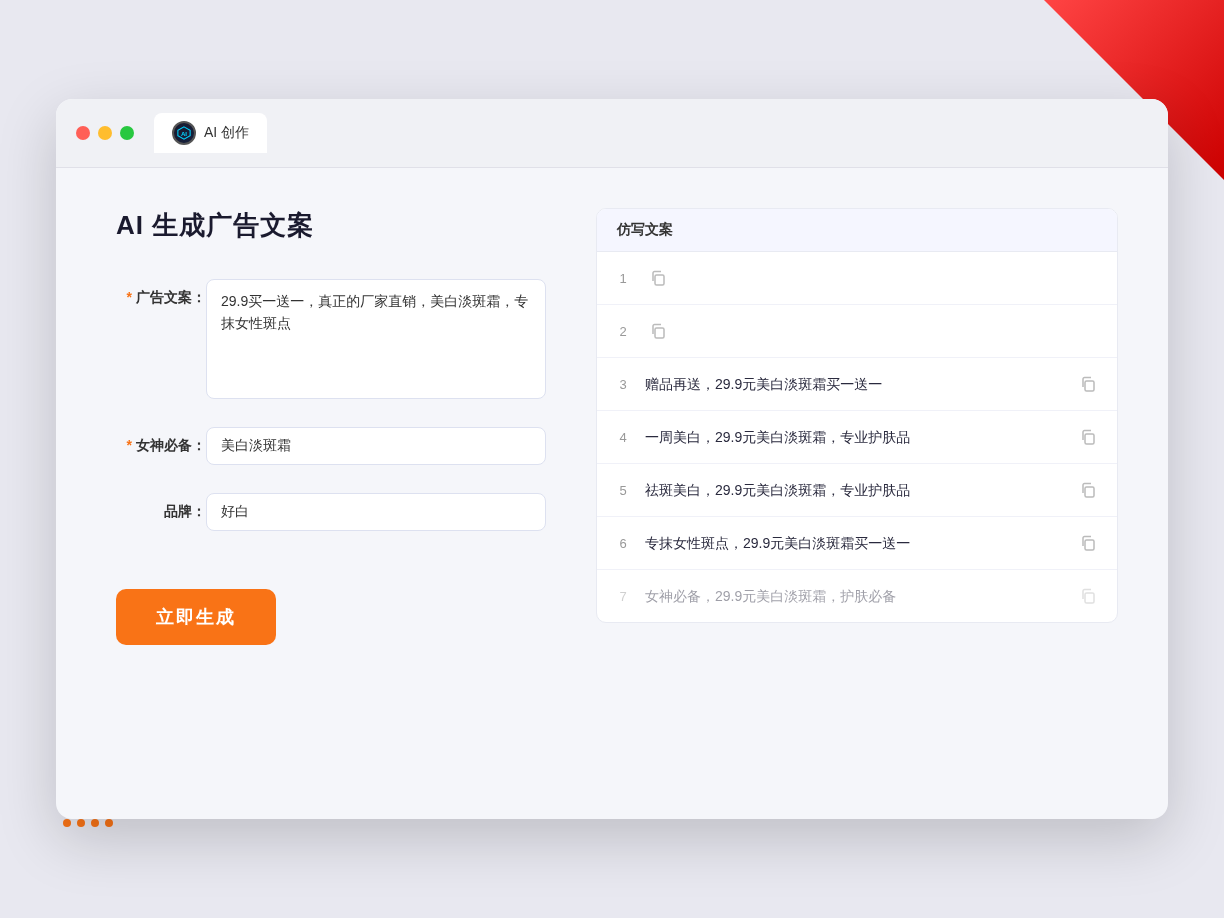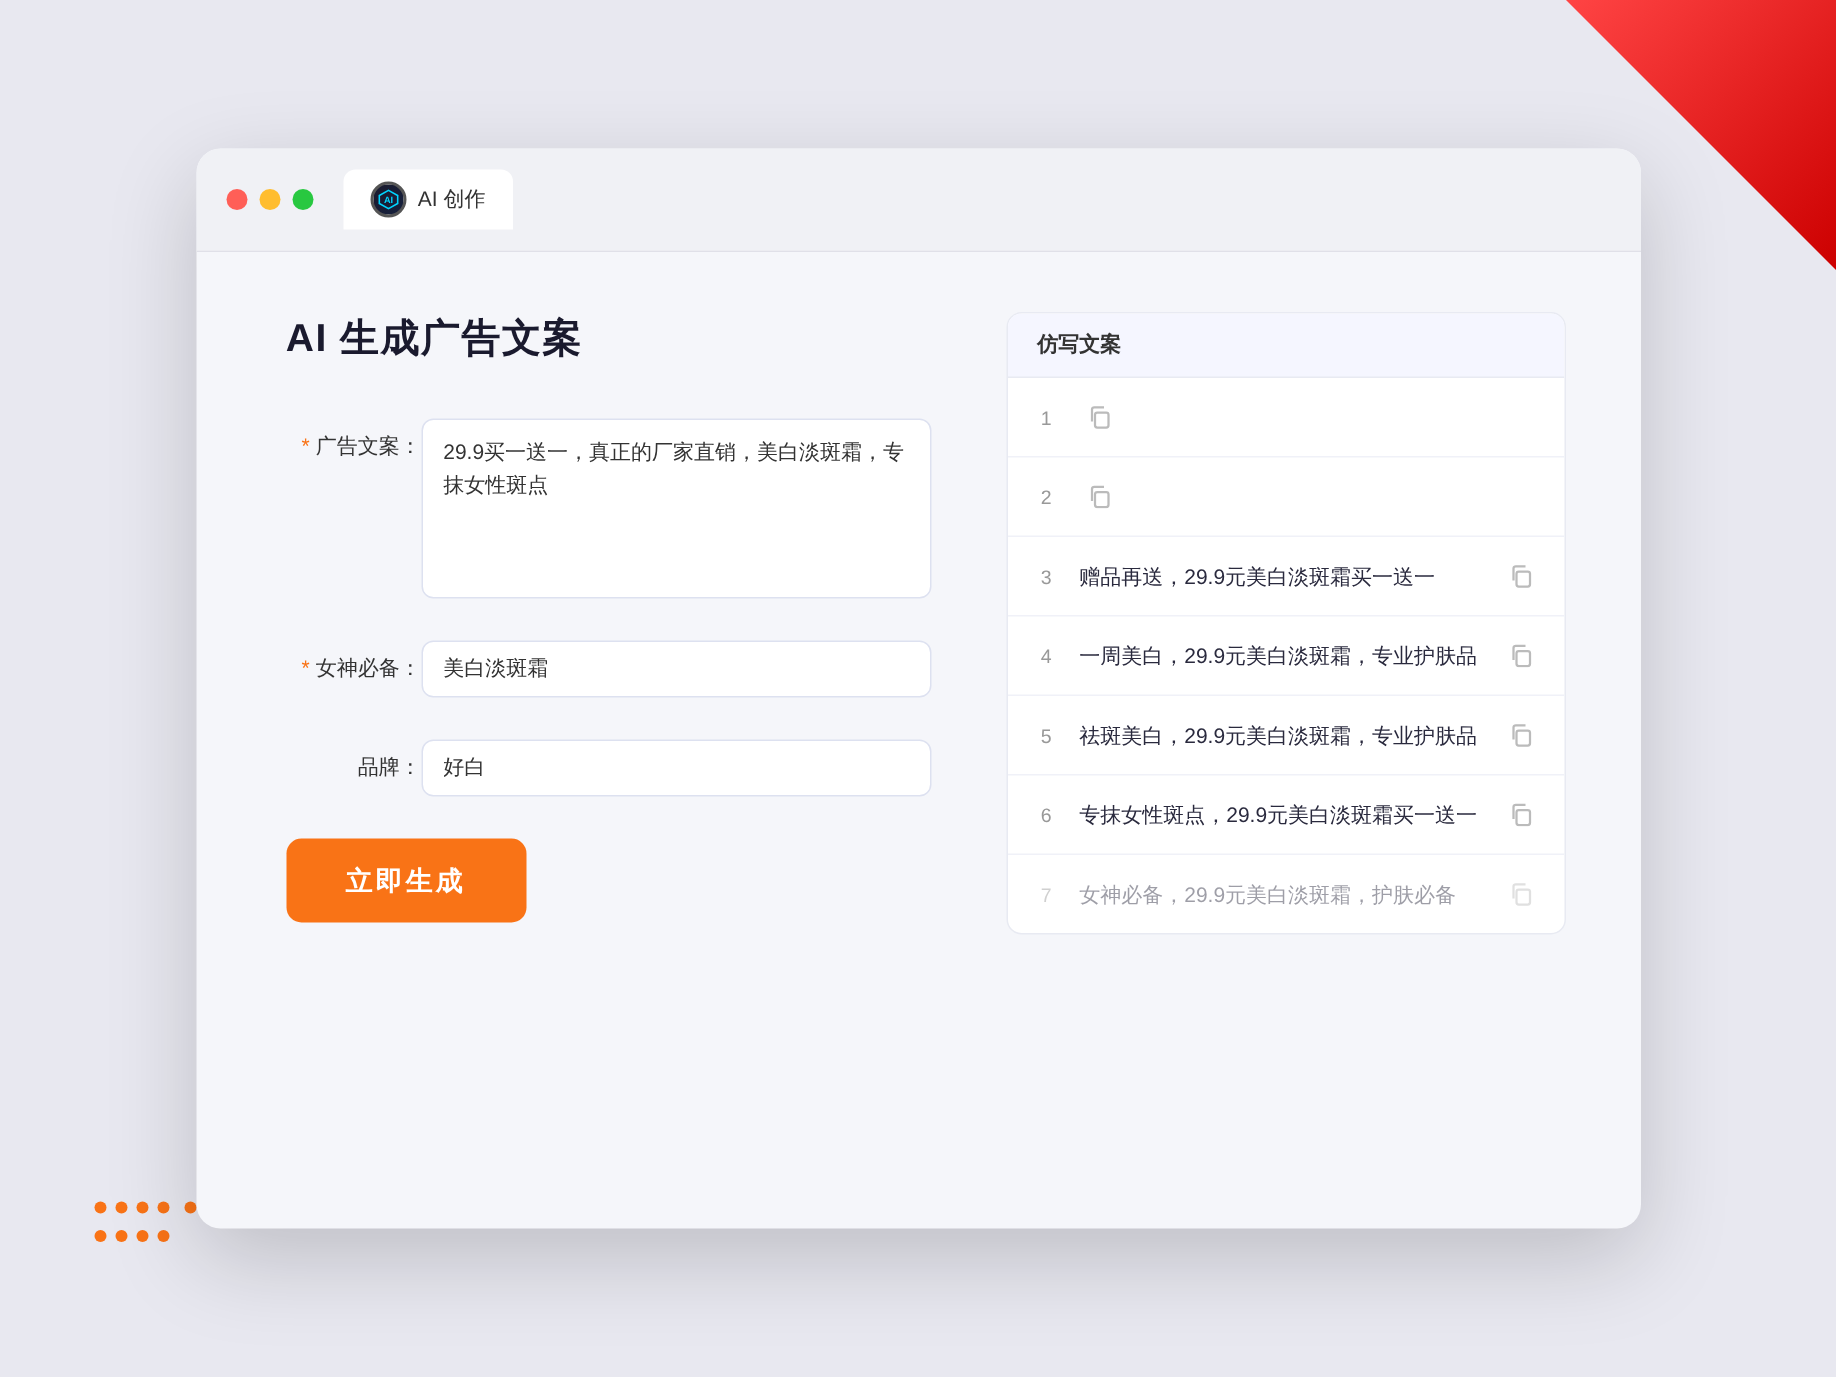--- a/index.html
+++ b/index.html
@@ -41,21 +41,21 @@
       border-radius: 50%;
       background: #f97316;
       margin: 3px;
     }
 
     
     .browser-window {
       background: #f5f6fa;
       border-radius: 16px;
       box-shadow: 0 20px 60px rgba(0,0,0,0.18);
-      width: 963px;
+      width: 1112px;
       min-height: 720px;
       position: relative;
       z-index: 1;
       overflow: hidden;
     }
 
     
     .title-bar {
       background: #f0f1f5;
       border-bottom: 1px solid #e0e0e8;
@@ -133,20 +133,21 @@
       align-items: flex-start;
       margin-bottom: 28px;
     }
     .form-label {
       font-size: 14px;
       color: #333;
       width: 90px;
       text-align: right;
       padding-top: 10px;
       flex-shrink: 0;
+      font-weight: bold;
     }
     .required-star {
       color: #f97316;
       margin-right: 4px;
     }
     .form-input {
       flex: 1;
       border: 1.5px solid #dde1f0;
       border-radius: 8px;
       padding: 10px 14px;
@@ -164,20 +165,21 @@
 
     .generate-btn {
       background: #f97316;
       color: #fff;
       border: none;
       border-radius: 10px;
       padding: 16px 40px;
       font-size: 18px;
       font-weight: 600;
       cursor: pointer;
+      margin-top: 30px;
       letter-spacing: 2px;
       font-family: Liberation Serif, serif;
     }
 
     
     .right-panel {
       flex: 1;
       padding-left: 10px;
     }
 

